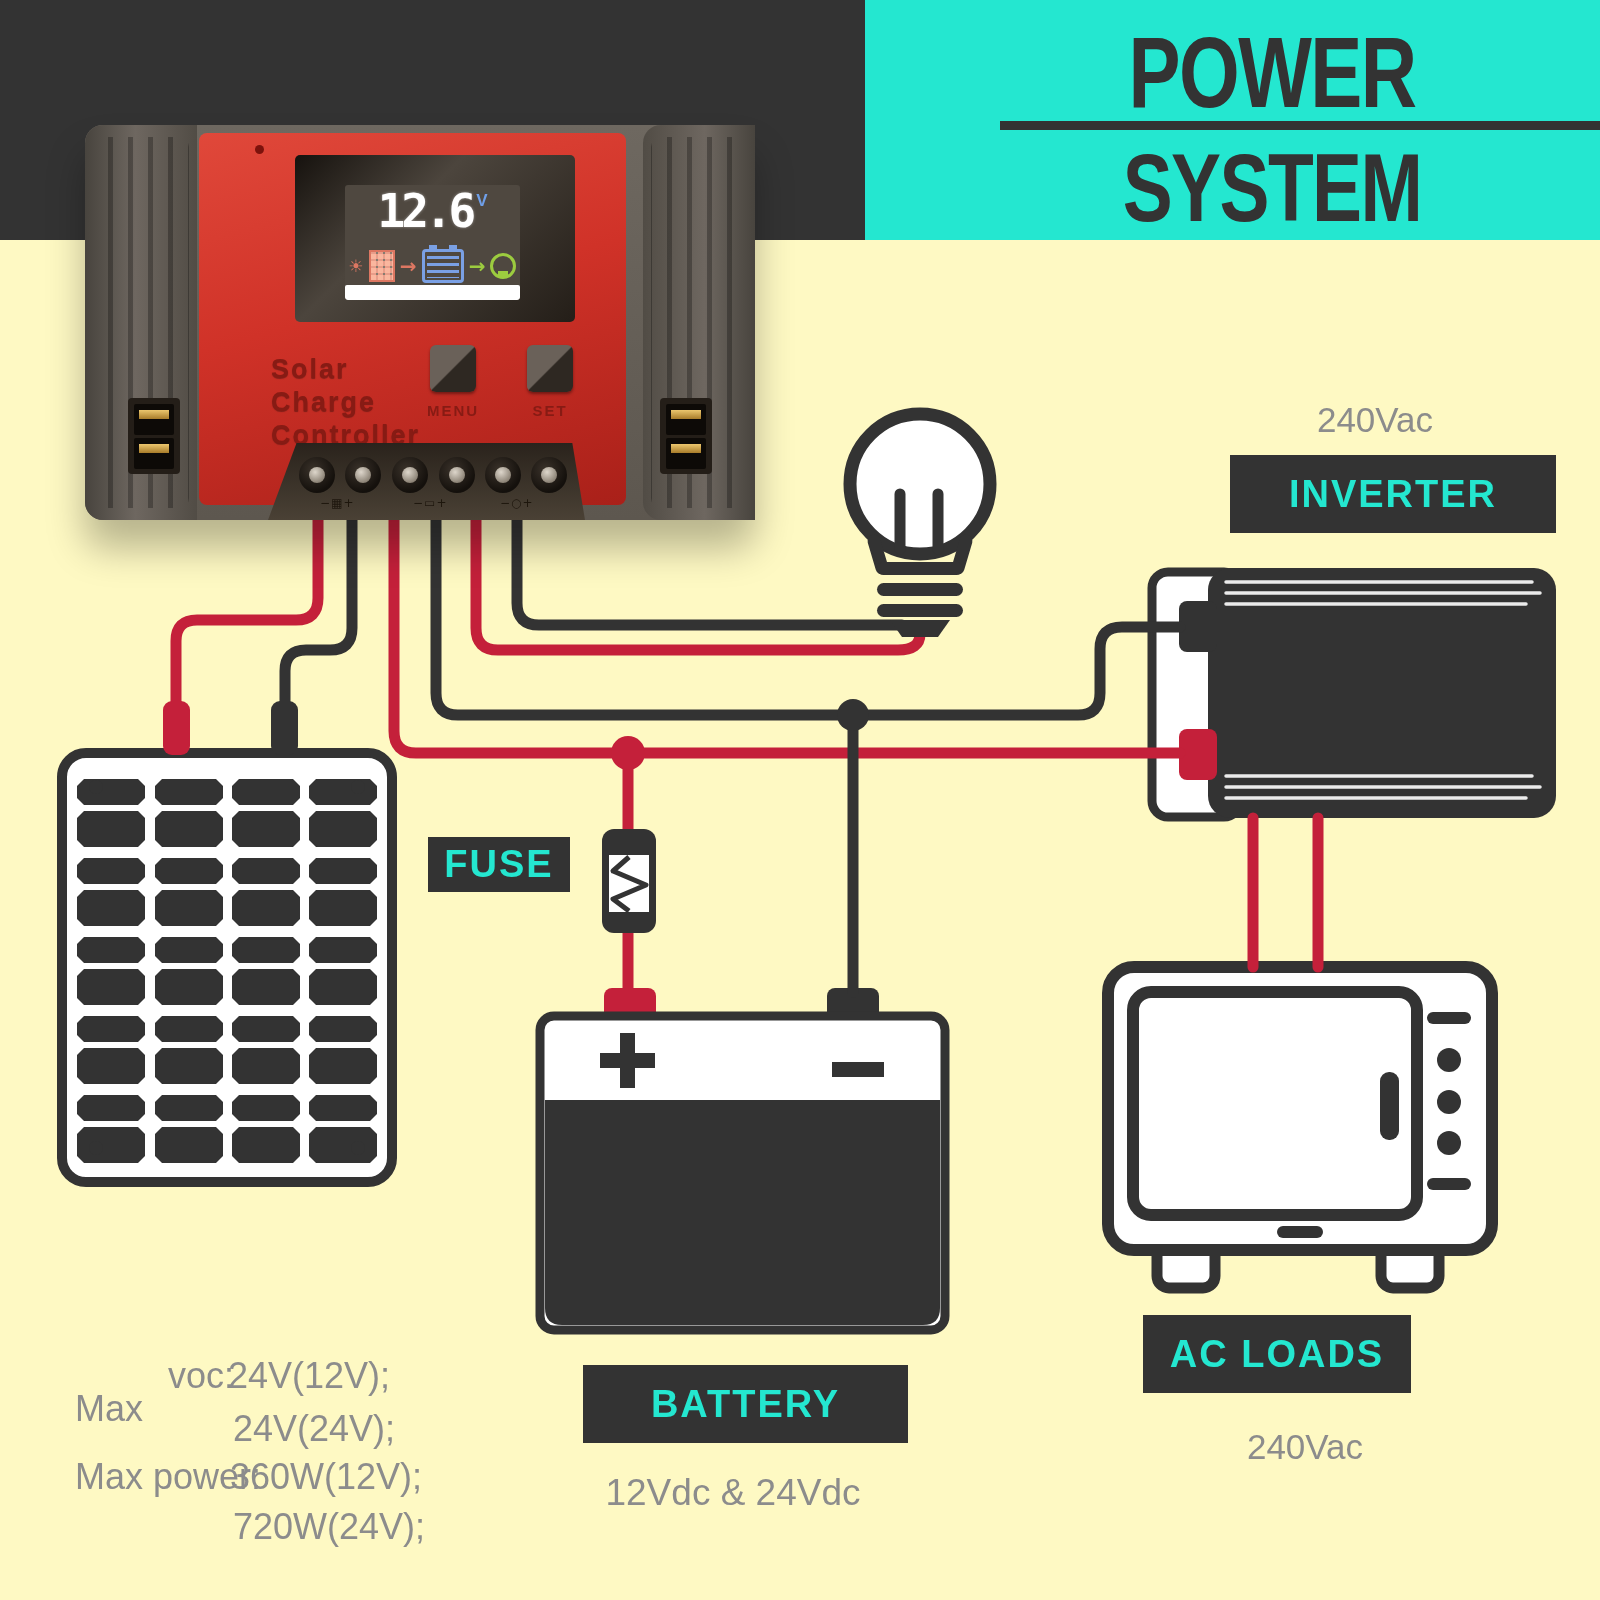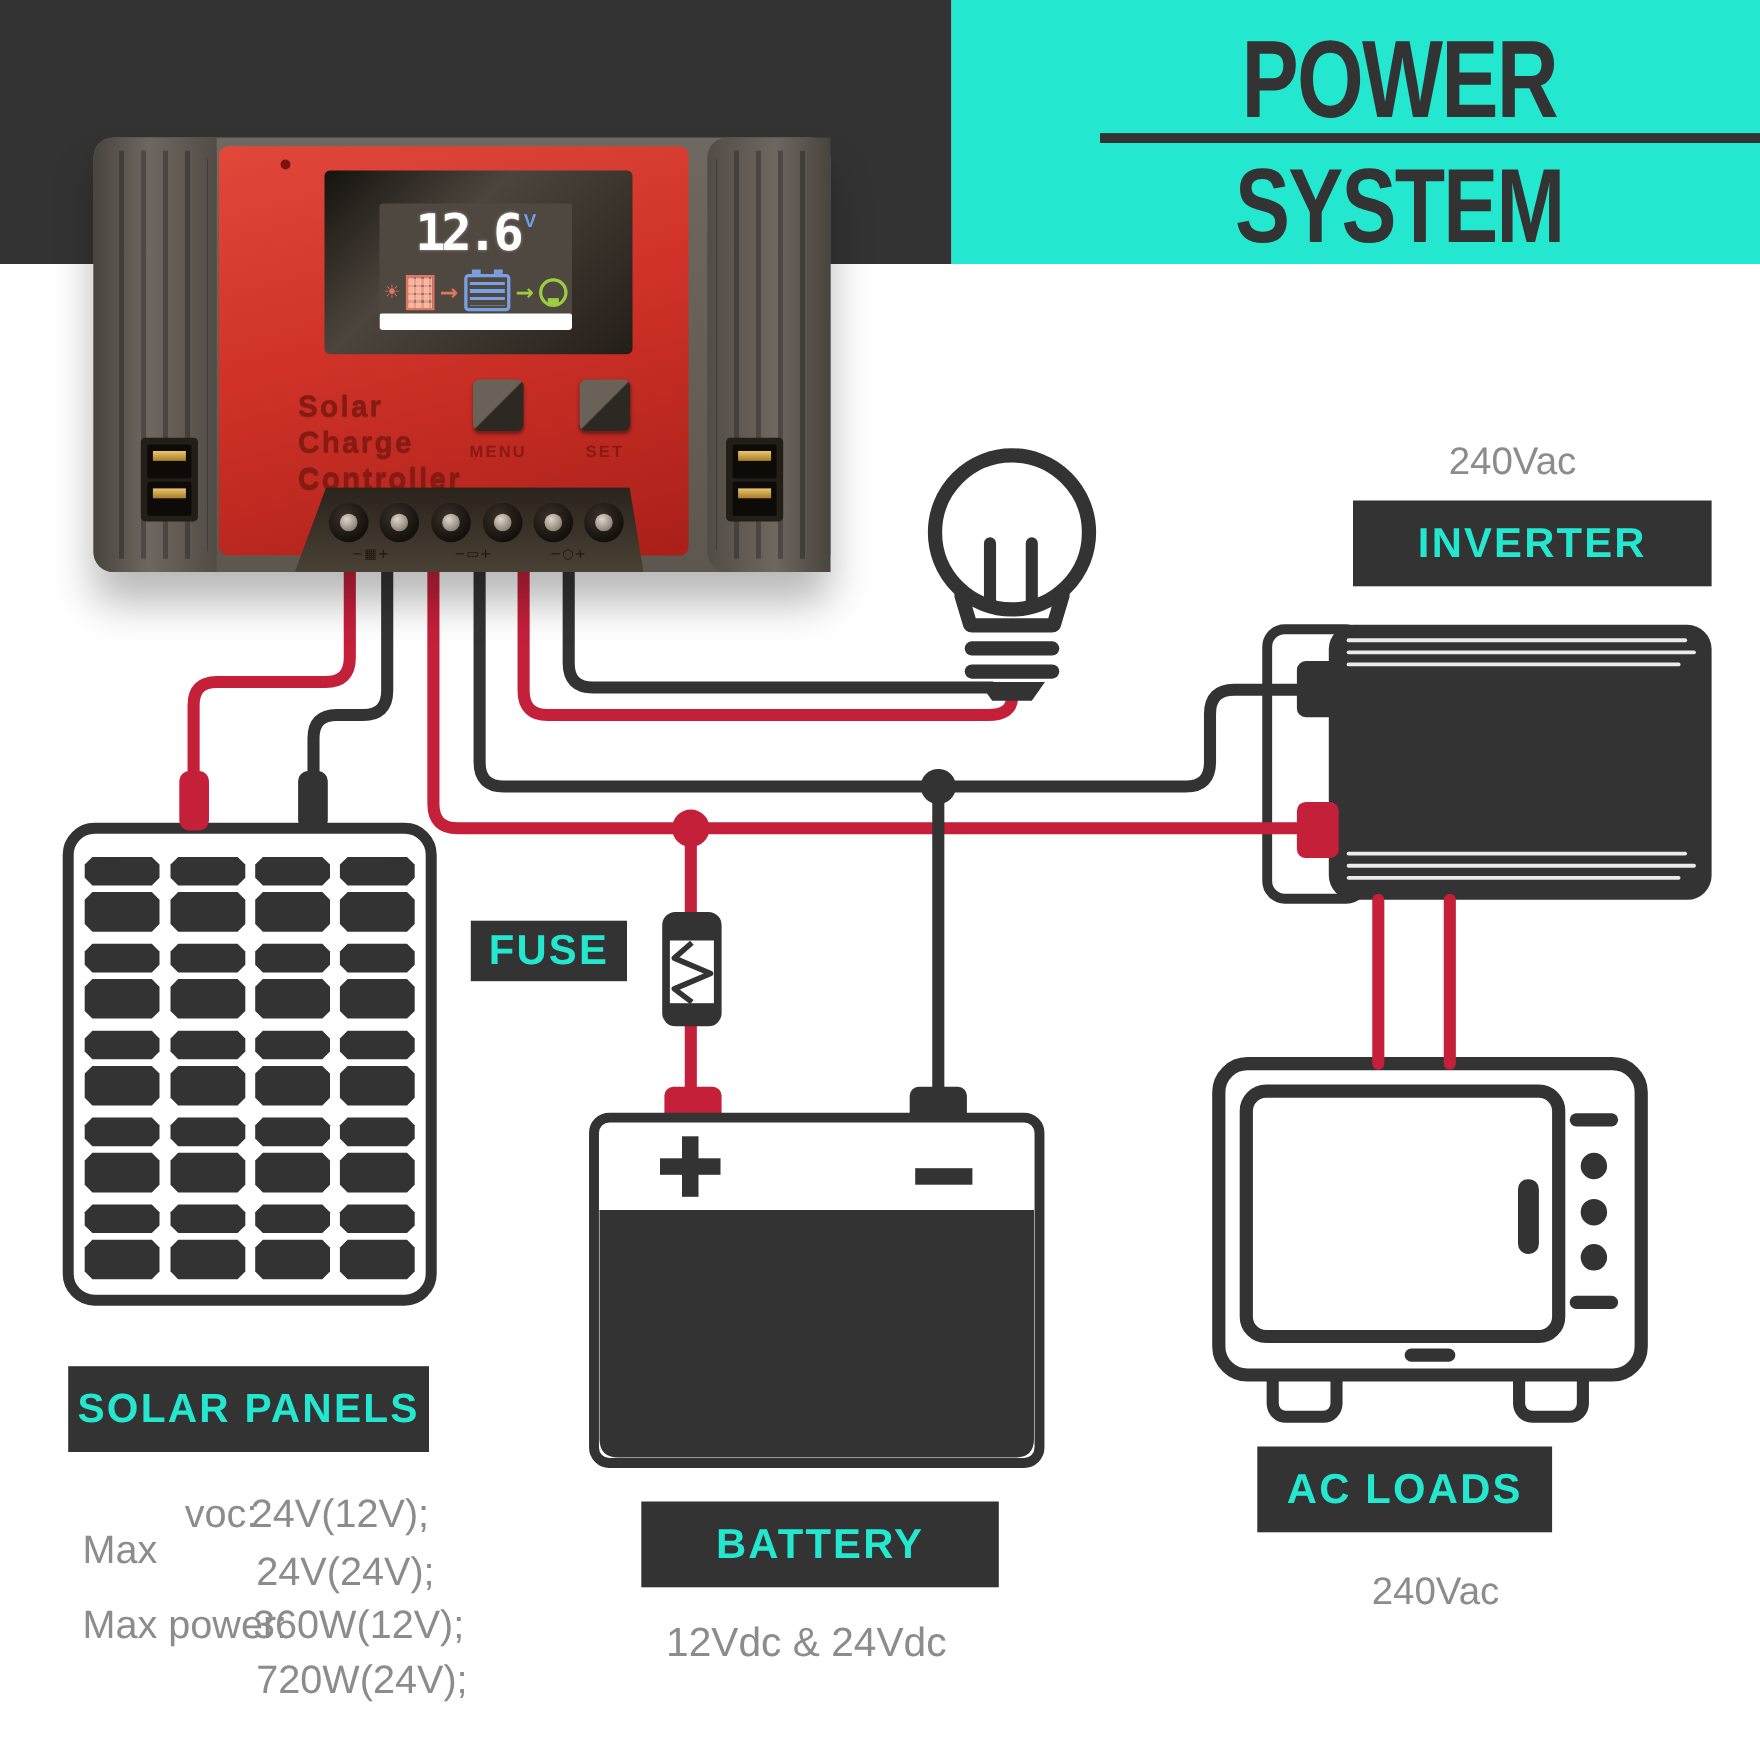--- a/index.html
+++ b/index.html
@@ -1,16 +1,16 @@
 <!DOCTYPE html>
 <html style="--teal: #24E7D0; --charcoal: #333333; --wire-red: #C4203A; --gray-text: #8C8C8C; --controller-red: #D03228; --lcd-screen: #4F4840; --lcd-digit: #FFFFFF; --lcd-volt: #6F9FE8; --icon-red: #DD7762; --icon-blue: #7AA0E4; --icon-green: #9CCC3F;"><head>
 <meta charset="utf-8">
 <style>
   html,body{margin:0;padding:0;background:#e9e9e9;}
-  .canvas{position:relative;width:1600px;height:1600px;background:#ffffff;overflow:hidden;
+  .canvas{position:relative;width:1600px;height:1600px;background:#fef9c3;overflow:hidden;
           font-family:"Liberation Sans",sans-serif;}
   .abs{position:absolute;}
   
   .hdr-dark{left:0;top:0;width:865px;height:240px;background:var(--charcoal);}
   .hdr-teal{left:865px;top:0;width:735px;height:240px;background:var(--teal);}
   .title-line{color:var(--charcoal);font-weight:bold;text-align:center;transform:scaleX(.78);
               transform-origin:center;letter-spacing:-2px;line-height:1;}
   .title-rule{background:var(--charcoal);}
   
   .box{background:var(--charcoal);color:var(--teal);font-weight:bold;letter-spacing:2px;
@@ -220,21 +220,20 @@
     <path d="M890 620 L950 620 L938 637 L902 637 Z" class="fill-dark"></path>
 
     <circle cx="628" cy="753" r="17" class="fill-red"></circle>
     <circle cx="853" cy="715" r="16" class="fill-dark"></circle>
     <rect x="163" y="701" width="27" height="54" rx="9" class="fill-red"></rect>
     <rect x="271" y="701" width="27" height="54" rx="9" class="fill-dark"></rect>
   </svg>
 
   <div class="abs box" style="left:1230px;top:455px;width:326px;height:78px;font-size:38px;">INVERTER</div>
   <div class="abs box" style="left:428px;top:837px;width:142px;height:55px;font-size:38px;">FUSE</div>
-  <div class="abs box" style="left:62px;top:1242px;width:328px;height:78px;font-size:37px;">SOLAR PANELS</div>
   <div class="abs box" style="left:583px;top:1365px;width:325px;height:78px;font-size:38px;">BATTERY</div>
   <div class="abs box" style="left:1143px;top:1315px;width:268px;height:78px;font-size:38px;">AC LOADS</div>
 
   <div class="abs graytext" style="left:1275px;top:400px;width:200px;font-size:35px;">240Vac</div>
   <div class="abs graytext" style="left:533px;top:1472px;width:400px;font-size:37px;">12Vdc &amp; 24Vdc</div>
   <div class="abs graytext" style="left:1205px;top:1427px;width:200px;font-size:35px;">240Vac</div>
 
   <div>
     <div class="abs graytext" style="left:75px;top:1355px;font-size:36px;margin-top:33px;">Max</div>
     <div class="abs graytext" style="left:168px;top:1355px;font-size:36px;text-align:right;">voc:</div>

